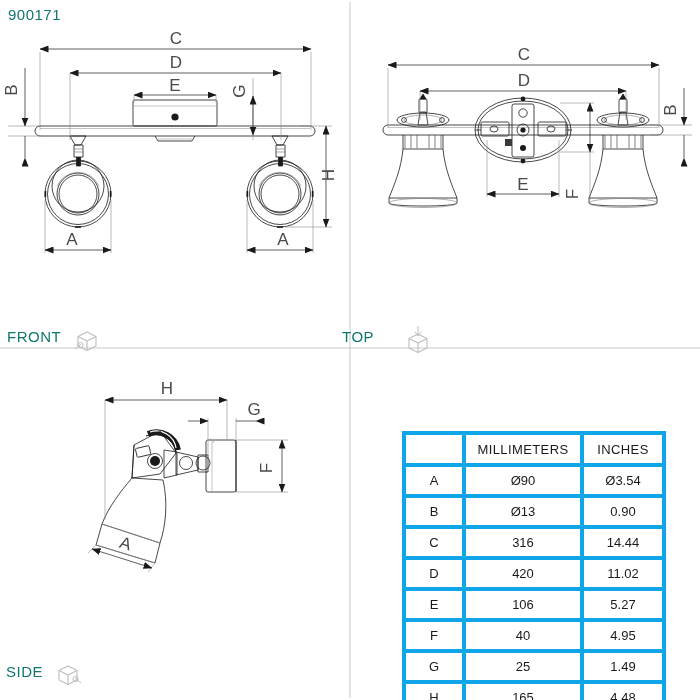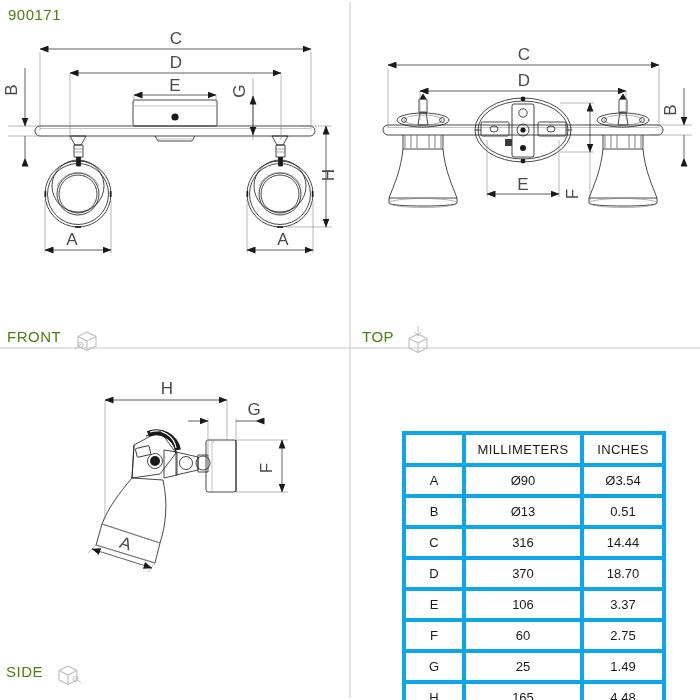--- a/index.html
+++ b/index.html
@@ -10,29 +10,29 @@
   #sheet {
     position: relative;
     width: 700px;
     height: 700px;
     background: #ffffff;
     font-family: "Liberation Sans", sans-serif;
     overflow: hidden;
   }
   .label-gray {
     position: absolute;
-    color: #4d7c0f;
+    color: #0f766e;
     font-size: 15px;
     letter-spacing: 0.5px;
     white-space: nowrap;
     text-align: right;
   }
   #title { left: 8px; top: 6px; font-size: 15px; }
   #front-label { left: 7px; top: 328px; }
-  #top-label { left: 362px; top: 328px; }
+  #top-label { left: 342px; top: 328px; }
   #side-label { left: 6px; top: 663px; }
 
   .cube-icon { position: absolute; }
   #front-cube { left: 72px; top: 325px; }
   #top-cube { left: 403px; top: 325px; }
   #side-cube { left: 54px; top: 660px; }
 
   svg { display: block; }
   #overlay {
     position: absolute;
@@ -390,41 +390,41 @@
     </thead>
     <tbody>
       <tr>
         <td>A</td>
         <td>Ø90</td>
         <td>Ø3.54</td>
       </tr>
       <tr>
         <td>B</td>
         <td>Ø13</td>
-        <td>0.51</td>
+        <td>0.90</td>
       </tr>
       <tr>
         <td>C</td>
         <td>316</td>
         <td>14.44</td>
       </tr>
       <tr>
         <td>D</td>
-        <td>370</td>
-        <td>18.70</td>
+        <td>420</td>
+        <td>11.02</td>
       </tr>
       <tr>
         <td>E</td>
         <td>106</td>
-        <td>3.37</td>
+        <td>5.27</td>
       </tr>
       <tr>
         <td>F</td>
-        <td>60</td>
-        <td>2.75</td>
+        <td>40</td>
+        <td>4.95</td>
       </tr>
       <tr>
         <td>G</td>
         <td>25</td>
         <td>1.49</td>
       </tr>
       <tr>
         <td>H</td>
         <td>165</td>
         <td>4.48</td>

